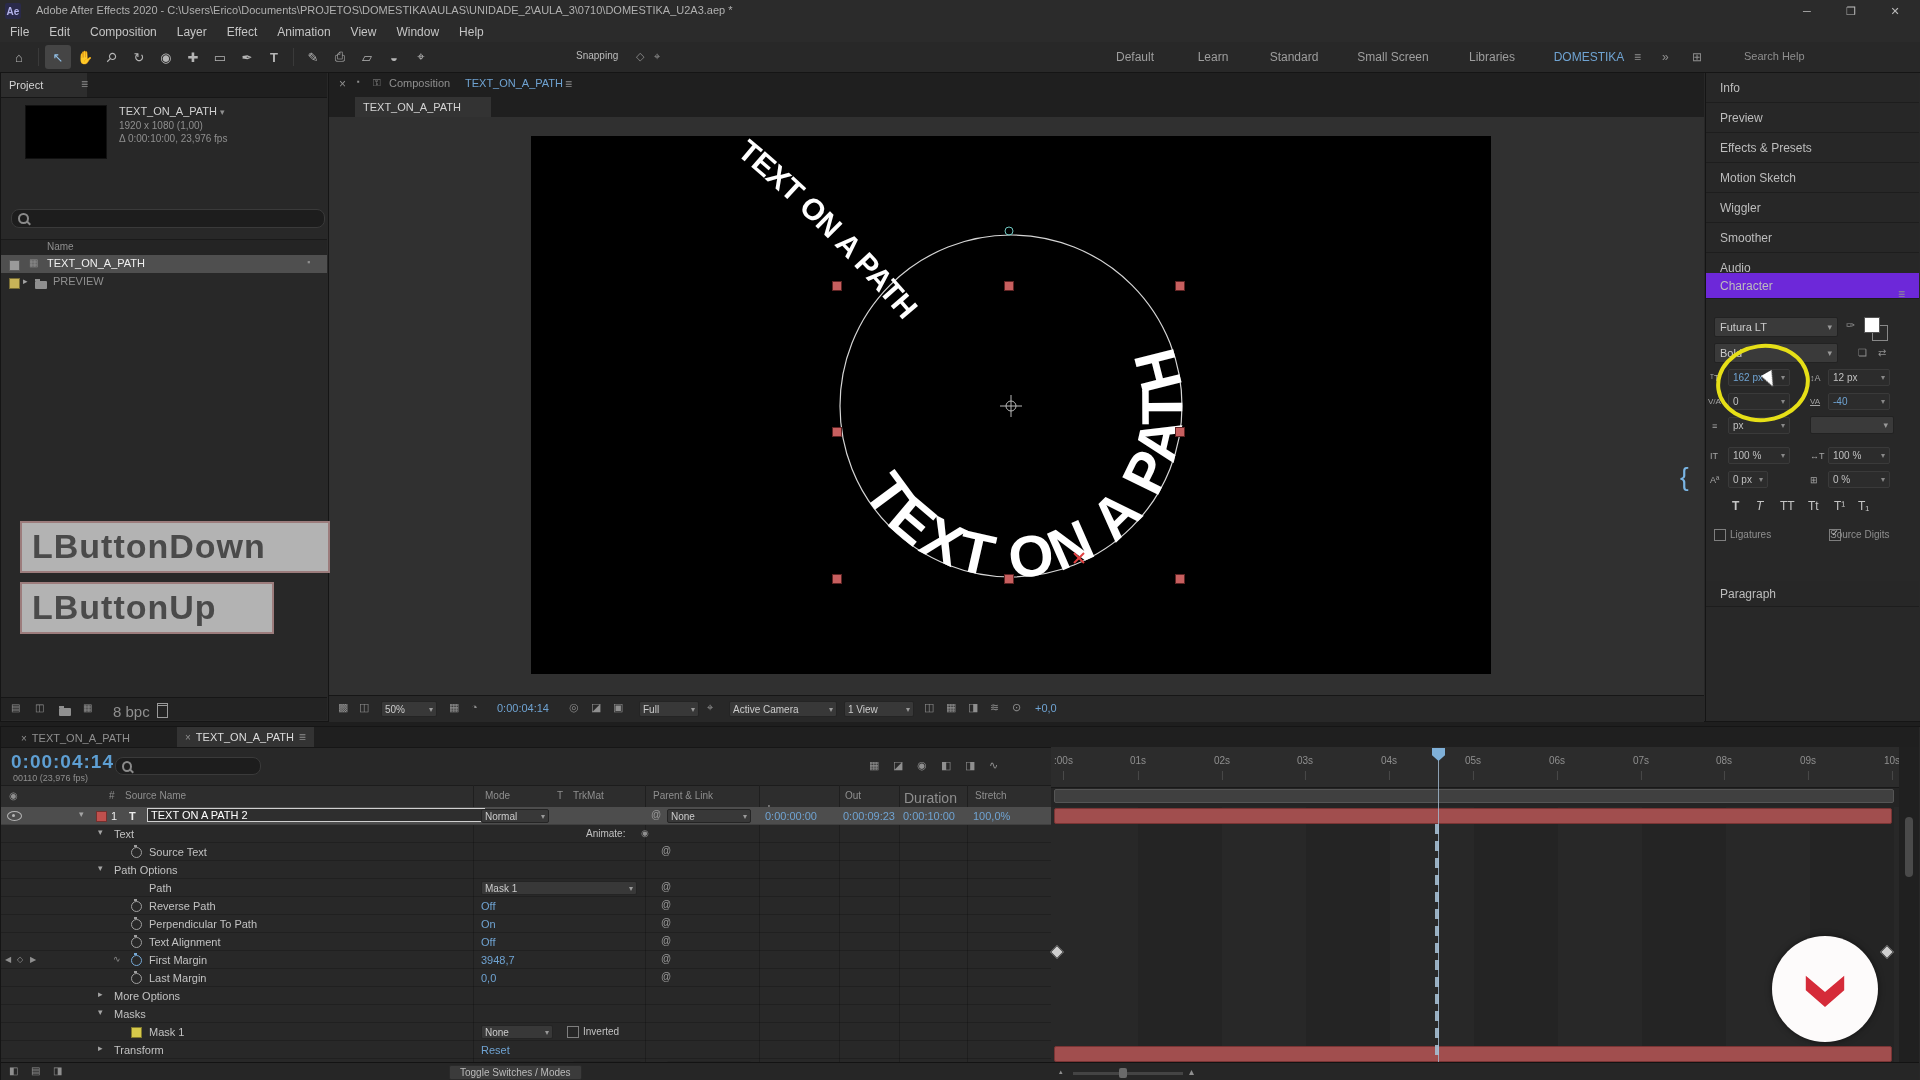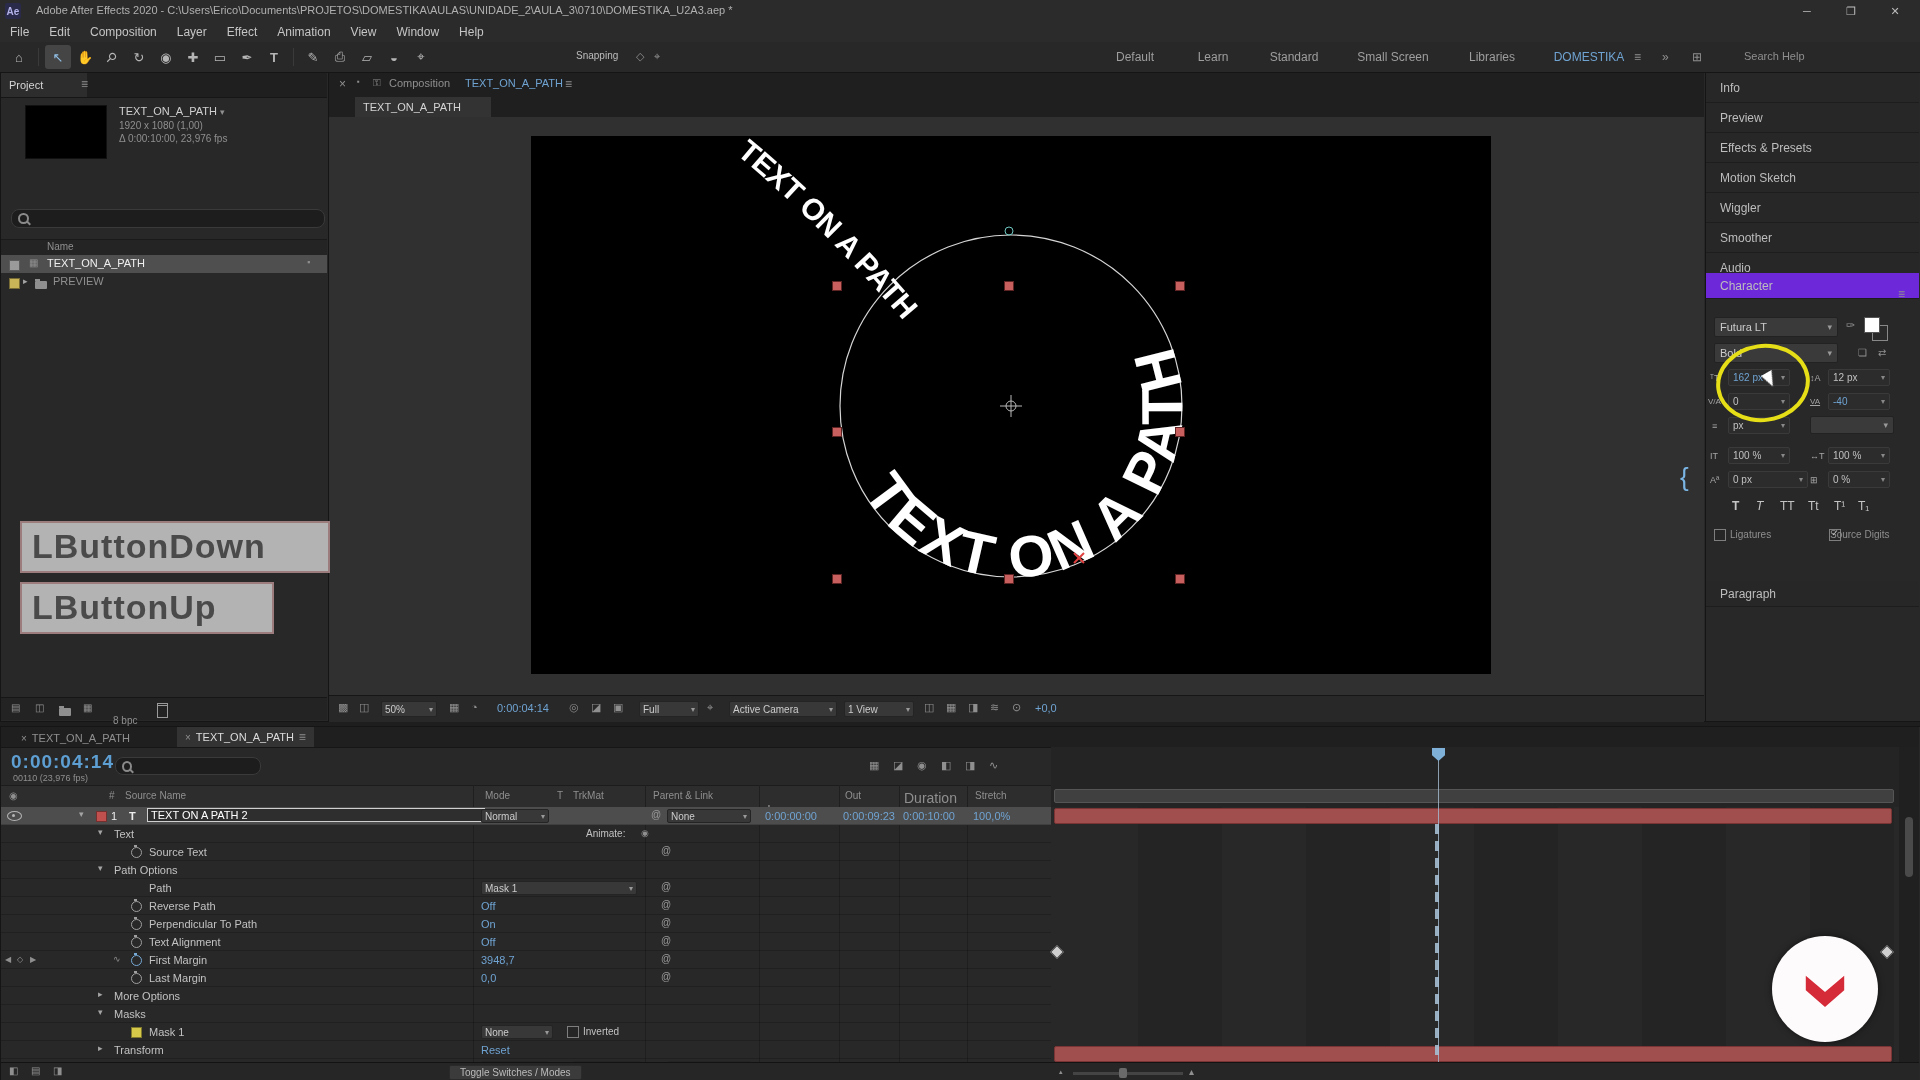--- a/index.html
+++ b/index.html
@@ -168,21 +168,21 @@
     <span class="chip p" style="left:8px;top:5px;background:#c9b458"></span>
     <span class="tw p" style="left:22px;top:3px">▸</span>
     <span class="folder p" style="left:34px;top:5px"></span>
     <span class="p dim" style="left:52px;top:2px;font-size:11px">PREVIEW</span>
   </div>
   <div class="p" style="left:0;top:624px;width:326px;height:22px;background:#232323;border-top:1px solid #161616">
     <span class="p dim" style="left:10px;top:4px;font-size:10px">▤</span>
     <span class="p dim" style="left:34px;top:4px;font-size:10px">◫</span>
     <span class="folder p" style="left:58px;top:7px"></span>
     <span class="p dim" style="left:82px;top:4px;font-size:10px">▦</span>
-    <span class="p dim" style="left:112px;top:17px;font-size:10px">8 bpc</span>
+    <span class="p dim" style="left:112px;top:5px;font-size:15px">8 bpc</span>
     <span class="trash p" style="left:156px;top:5px"></span>
   </div>
 </div>
 
 <div class="panel p" style="left:328px;top:72px;width:1377px;height:648px">
   <div class="phead p" style="left:0;top:0;width:1375px;height:24px">
     <span class="p dim" style="left:10px;top:4px">×</span>
     <span class="p dim" style="left:28px;top:4px;font-size:8px">▪</span>
     <span class="p dim" style="left:44px;top:4px;font-size:10px">⚿</span>
     <span class="p dim" style="left:60px;top:4px;font-size:11px">Composition</span>
@@ -315,21 +315,21 @@
   <span class="cicon" style="left:4px;top:378px">IT</span>
   <div class="cfield" style="left:22px;top:374px;width:62px">
       <b style="font-weight:normal">100 %</b>
     </div>
   <span class="cicon" style="left:104px;top:378px">↔T</span>
   <div class="cfield" style="left:122px;top:374px;width:62px">
       <b style="font-weight:normal">100 %</b>
     </div>
 
   <span class="cicon" style="left:4px;top:402px">Aª</span>
-  <div class="cfield" style="left:22px;top:398px;width:80px">
+  <div class="cfield" style="left:22px;top:398px;width:40px">
       <b style="font-weight:normal">0 px</b>
     </div>
   <span class="cicon" style="left:104px;top:402px">⊞</span>
   <div class="cfield" style="left:122px;top:398px;width:62px">
       <b style="font-weight:normal">0 %</b>
     </div>
 
   <div class="p" style="left:0;top:426px;width:213px;height:20px">
     <span class="stylebtn" style="left:26px;font-weight:bold">T</span>
     <span class="stylebtn" style="left:50px;font-style:italic">T</span>
@@ -509,20 +509,33 @@
           <b>None</b>
         </span>
       <span class="val p" style="left:764px">0:00:00:00</span>
       <span class="val p" style="left:842px">0:00:09:23</span>
       <span class="val p" style="left:902px">0:00:10:00</span>
       <span class="val p" style="left:972px">100,0%</span>
     </div>
   </div>
 
   <div class="p" style="left:1050px;top:20px;width:848px;height:315px;background:#242424">
+    <div class="p" style="left:0;top:0;width:848px;height:40px;background:#2c2c2c;border-bottom:1px solid #191919">
+      <span class="tick" style="left:3px">:00s</span>
+      <span class="tick" style="left:87px;transform:translateX(-50%)">01s</span>
+      <span class="tick" style="left:171px;transform:translateX(-50%)">02s</span>
+      <span class="tick" style="left:254px;transform:translateX(-50%)">03s</span>
+      <span class="tick" style="left:338px;transform:translateX(-50%)">04s</span>
+      <span class="tick" style="left:422px;transform:translateX(-50%)">05s</span>
+      <span class="tick" style="left:506px;transform:translateX(-50%)">06s</span>
+      <span class="tick" style="left:590px;transform:translateX(-50%)">07s</span>
+      <span class="tick" style="left:673px;transform:translateX(-50%)">08s</span>
+      <span class="tick" style="left:757px;transform:translateX(-50%)">09s</span>
+      <span class="tick" style="left:841px;transform:translateX(-50%)">10s</span>
+    </div>
     <div class="p" style="left:3px;top:42px;width:838px;height:12px;background:#404040;border:1px solid #555;border-radius:2px"></div>
     <div class="p" style="left:0;top:60px;width:848px;height:255px;background:repeating-linear-gradient(90deg,#282828 0 84px,#242424 84px 168px);background-position:3px 0">
       <div class="bar" style="left:3px;top:1px;width:836px"></div>
       <div class="bar" style="left:3px;top:239px;width:836px"></div>
       <div class="kf" style="left:1px;top:140px"></div>
       <div class="kf" style="left:831px;top:140px"></div>
       <div class="p" style="left:384px;top:17px;width:4px;height:238px;background:repeating-linear-gradient(180deg,rgba(165,190,210,.9) 0 10px,transparent 10px 17px)"></div>
     </div>
     <div class="p" style="left:387px;top:12px;width:1px;height:303px;background:rgba(165,190,212,.8)"></div>
     <div class="p" style="left:381px;top:1px;width:13px;height:13px;background:#7fb0d8;clip-path:polygon(0 0,100% 0,100% 55%,50% 100%,0 55%)"></div>

